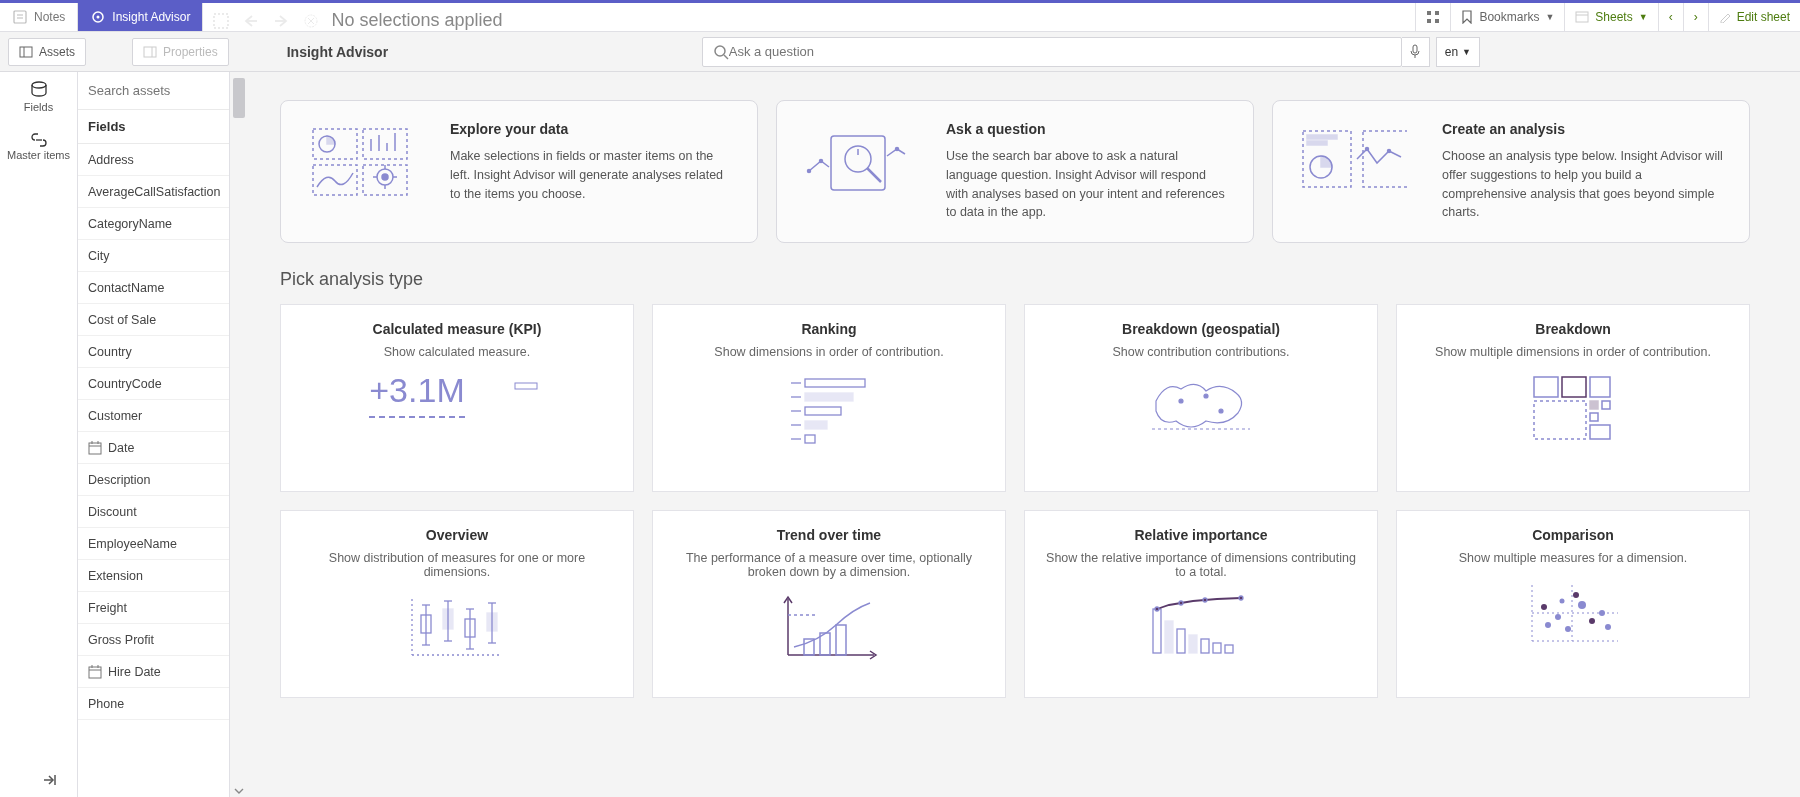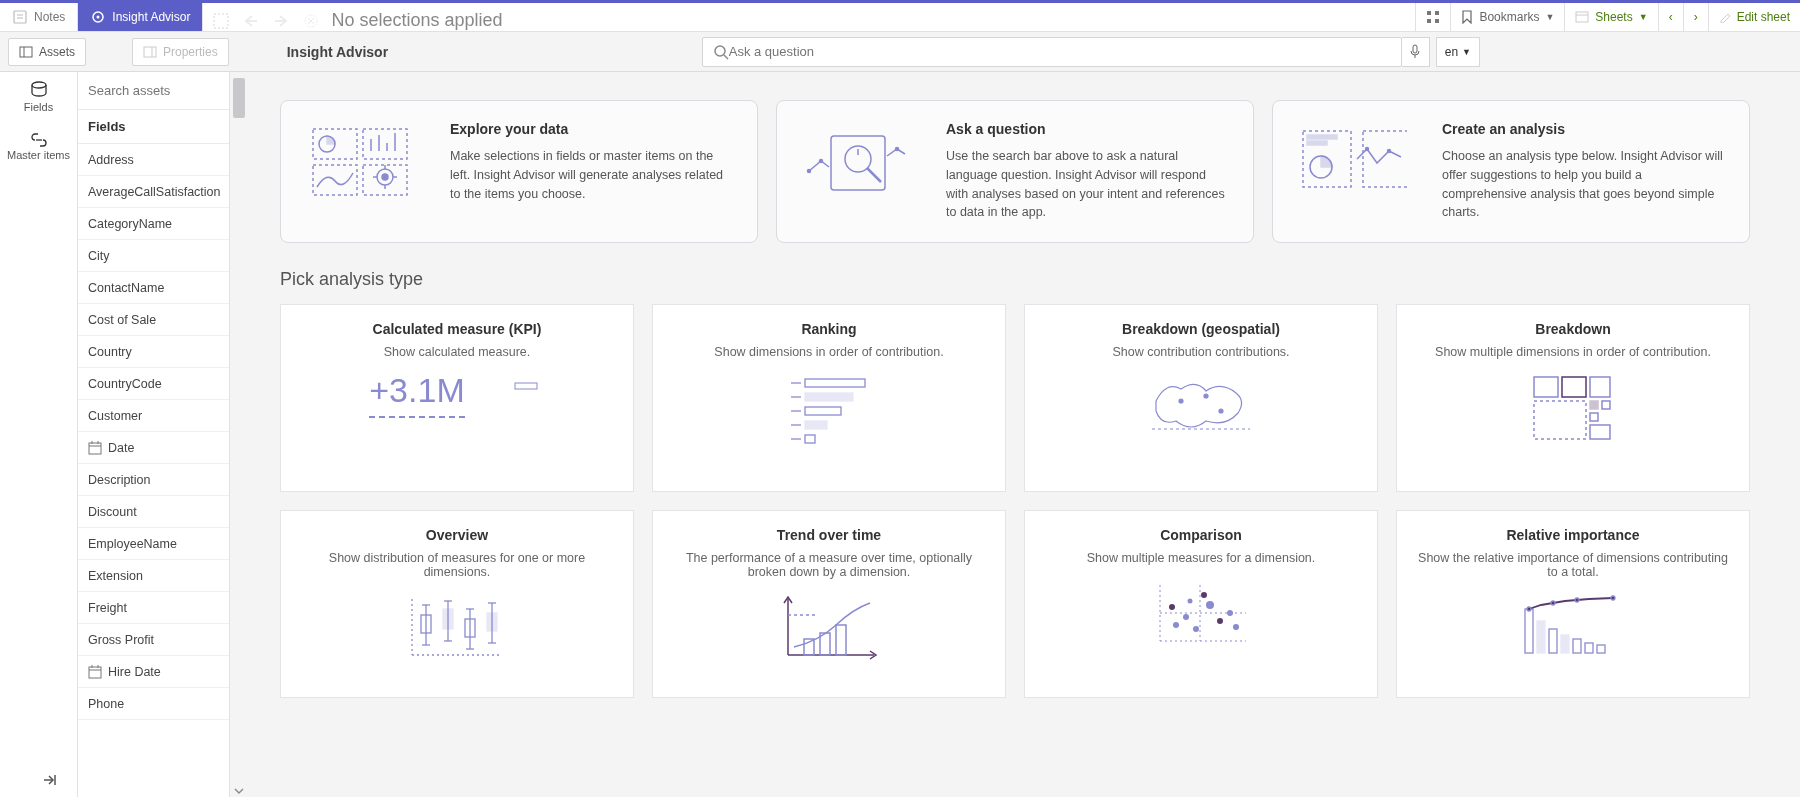--- a/index.html
+++ b/index.html
@@ -503,20 +503,42 @@
                 <rect x="30" y="48" width="10" height="16" stroke="#8a8ad0"></rect>
                 <rect x="46" y="42" width="10" height="22" stroke="#8a8ad0"></rect>
                 <rect x="62" y="34" width="10" height="30" stroke="#8a8ad0"></rect>
                 <path d="M20 56 Q45 50 62 34 T96 12" stroke="#8a8ad0"></path>
                 <line x1="14" y1="24" x2="44" y2="24" stroke="#8a8ad0" stroke-dasharray="3 3"></line>
               </g>
             </svg>
           </div>
         </div>
         <div class="type-card">
+          <h4>Relative importance</h4>
+          <p>Show the relative importance of dimensions contributing to a total.</p>
+          <div class="thumb">
+            <svg width="120" height="70">
+              <g fill="none" stroke="#8a8ad0" stroke-width="1.3">
+                <rect x="12" y="18" width="8" height="44"></rect>
+                <rect x="24" y="30" width="8" height="32" fill="#8a8ad0" opacity=".2"></rect>
+                <rect x="36" y="38" width="8" height="24"></rect>
+                <rect x="48" y="44" width="8" height="18" fill="#8a8ad0" opacity=".2"></rect>
+                <rect x="60" y="48" width="8" height="14"></rect>
+                <rect x="72" y="52" width="8" height="10"></rect>
+                <rect x="84" y="54" width="8" height="8"></rect>
+                <path d="M16 18 L28 14 L40 12 L52 10 L64 9 L76 8 L100 7" stroke="#5a3a6a" stroke-width="1.8"></path>
+                <circle cx="16" cy="18" r="2" fill="#5a3a6a"></circle>
+                <circle cx="40" cy="12" r="2" fill="#5a3a6a"></circle>
+                <circle cx="64" cy="9" r="2" fill="#5a3a6a"></circle>
+                <circle cx="100" cy="7" r="2" fill="#5a3a6a"></circle>
+              </g>
+            </svg>
+          </div>
+        </div>
+        <div class="type-card">
           <h4>Comparison</h4>
           <p>Show multiple measures for a dimension.</p>
           <div class="thumb">
             <svg width="110" height="76">
               <g fill="none">
                 <line x1="14" y1="8" x2="14" y2="64" stroke="#8a8ad0" stroke-dasharray="2 3"></line>
                 <line x1="14" y1="64" x2="100" y2="64" stroke="#8a8ad0" stroke-dasharray="2 3"></line>
                 <line x1="54" y1="8" x2="54" y2="64" stroke="#8a8ad0" stroke-dasharray="2 3"></line>
                 <line x1="14" y1="36" x2="100" y2="36" stroke="#8a8ad0" stroke-dasharray="2 3"></line>
                 <circle cx="30" cy="48" r="3" fill="#8a8ad0"></circle>
@@ -526,39 +548,17 @@
                 <circle cx="64" cy="28" r="4" fill="#8a8ad0"></circle>
                 <circle cx="74" cy="44" r="3" fill="#5a3a6a"></circle>
                 <circle cx="84" cy="36" r="3" fill="#8a8ad0"></circle>
                 <circle cx="90" cy="50" r="3" fill="#8a8ad0"></circle>
                 <circle cx="58" cy="18" r="3" fill="#5a3a6a"></circle>
                 <circle cx="44" cy="24" r="2.5" fill="#8a8ad0"></circle>
               </g>
             </svg>
           </div>
         </div>
-        <div class="type-card">
-          <h4>Relative importance</h4>
-          <p>Show the relative importance of dimensions contributing to a total.</p>
-          <div class="thumb">
-            <svg width="120" height="70">
-              <g fill="none" stroke="#8a8ad0" stroke-width="1.3">
-                <rect x="12" y="18" width="8" height="44"></rect>
-                <rect x="24" y="30" width="8" height="32" fill="#8a8ad0" opacity=".2"></rect>
-                <rect x="36" y="38" width="8" height="24"></rect>
-                <rect x="48" y="44" width="8" height="18" fill="#8a8ad0" opacity=".2"></rect>
-                <rect x="60" y="48" width="8" height="14"></rect>
-                <rect x="72" y="52" width="8" height="10"></rect>
-                <rect x="84" y="54" width="8" height="8"></rect>
-                <path d="M16 18 L28 14 L40 12 L52 10 L64 9 L76 8 L100 7" stroke="#5a3a6a" stroke-width="1.8"></path>
-                <circle cx="16" cy="18" r="2" fill="#5a3a6a"></circle>
-                <circle cx="40" cy="12" r="2" fill="#5a3a6a"></circle>
-                <circle cx="64" cy="9" r="2" fill="#5a3a6a"></circle>
-                <circle cx="100" cy="7" r="2" fill="#5a3a6a"></circle>
-              </g>
-            </svg>
-          </div>
-        </div>
       </div>
   </div>
 
   <div class="mainscroll"></div>
 </div>
 
 </body></html>

